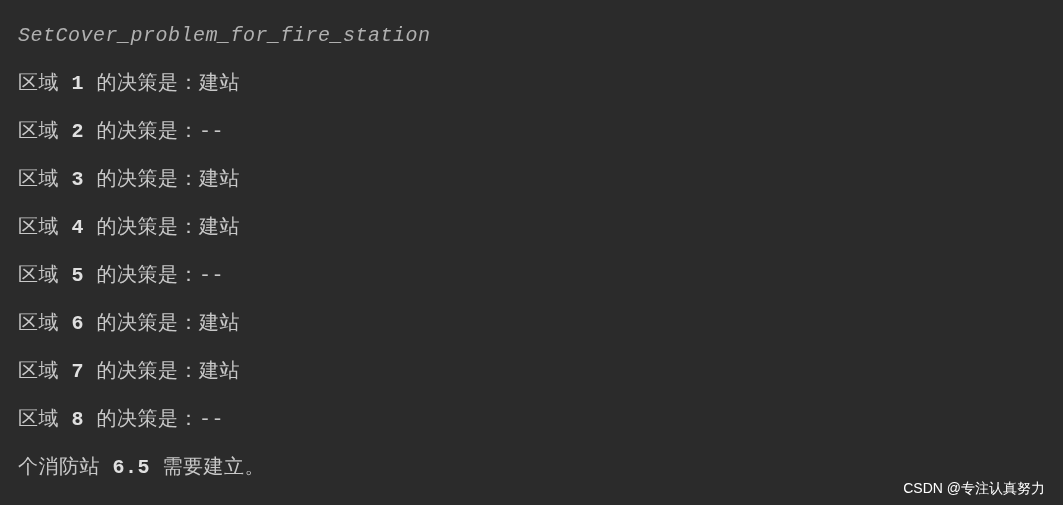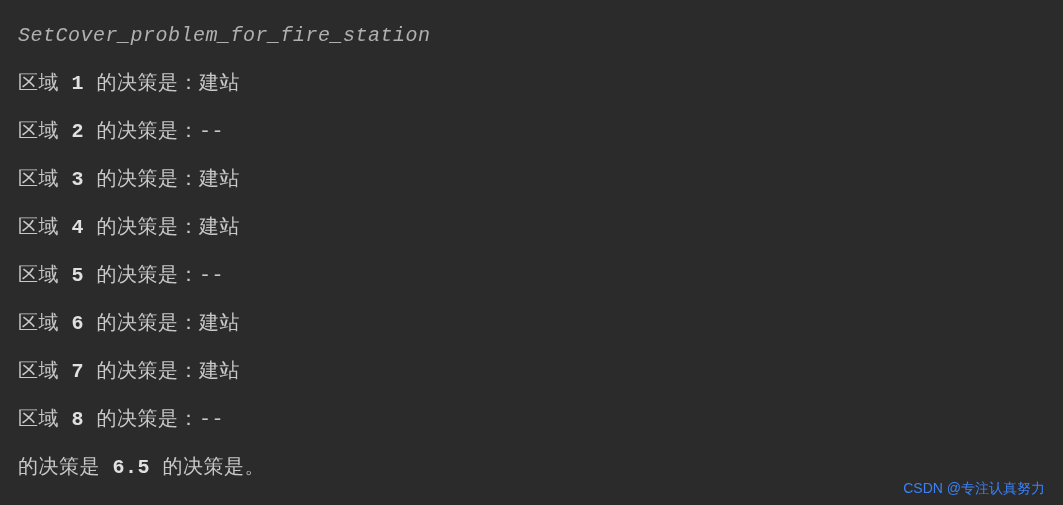--- a/index.html
+++ b/index.html
@@ -29,21 +29,21 @@
       font-family: Liberation Mono, monospace;
     }
     .bold-num {
       font-weight: bold;
       color: #e0e0e0;
     }
     .watermark {
       position: absolute;
       bottom: 10px;
       right: 18px;
-      color: #3b82f6;
+      color: #ffffff;
       font-size: 14px;
       font-family: sans-serif;
       letter-spacing: 0;
       line-height: 1;
     }
   </style>
 </head>
 <body>
 
 <div class="title-line">SetCover_problem_for_fire_station</div>
@@ -74,16 +74,16 @@
 
 <div class="output-line">
   <span>区域 </span><span class="bold-num">7</span><span> 的决策是：</span><span>建站</span>
 </div>
 
 <div class="output-line">
   <span>区域 </span><span class="bold-num">8</span><span> 的决策是：</span><span>--</span>
 </div>
 
 <div class="output-line">
-  <span>的决策是 </span><span class="bold-num">6.5</span><span> 的决策是。</span>
+  <span>个消防站 </span><span class="bold-num">6.5</span><span> 需要建立。</span>
 </div>
 
 <div class="watermark">CSDN @专注认真努力</div>
 
 </body></html>

